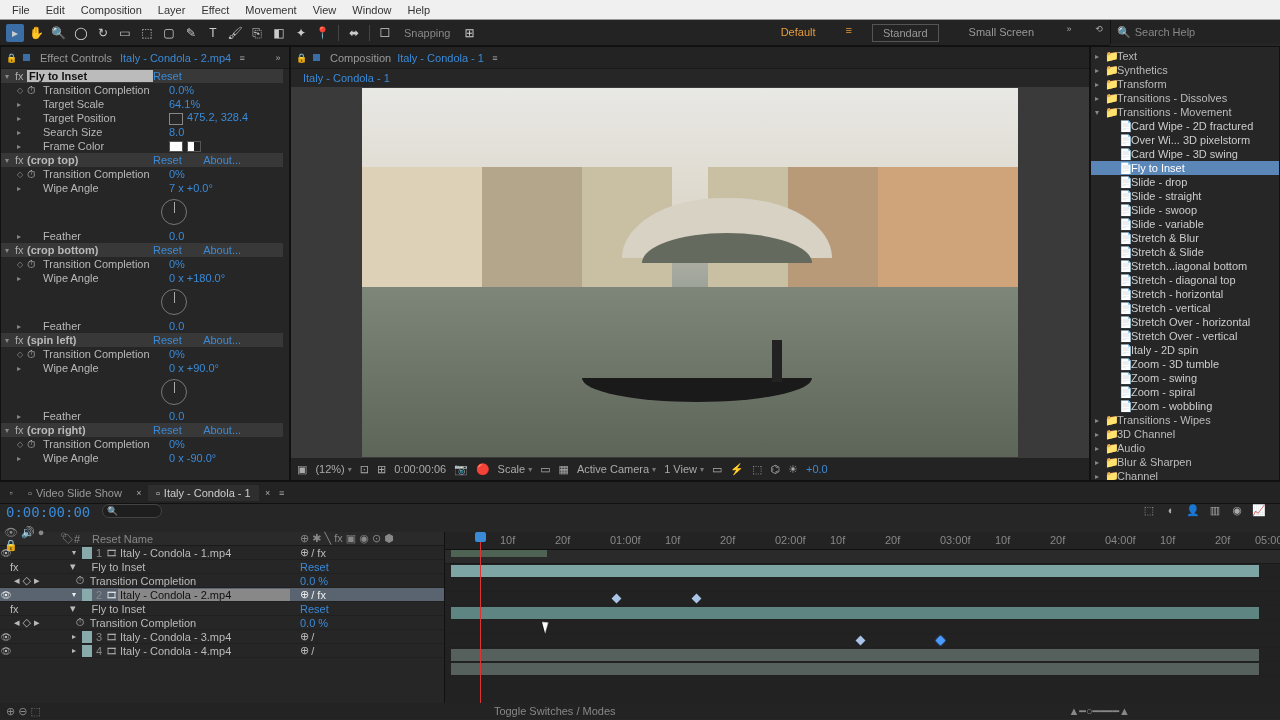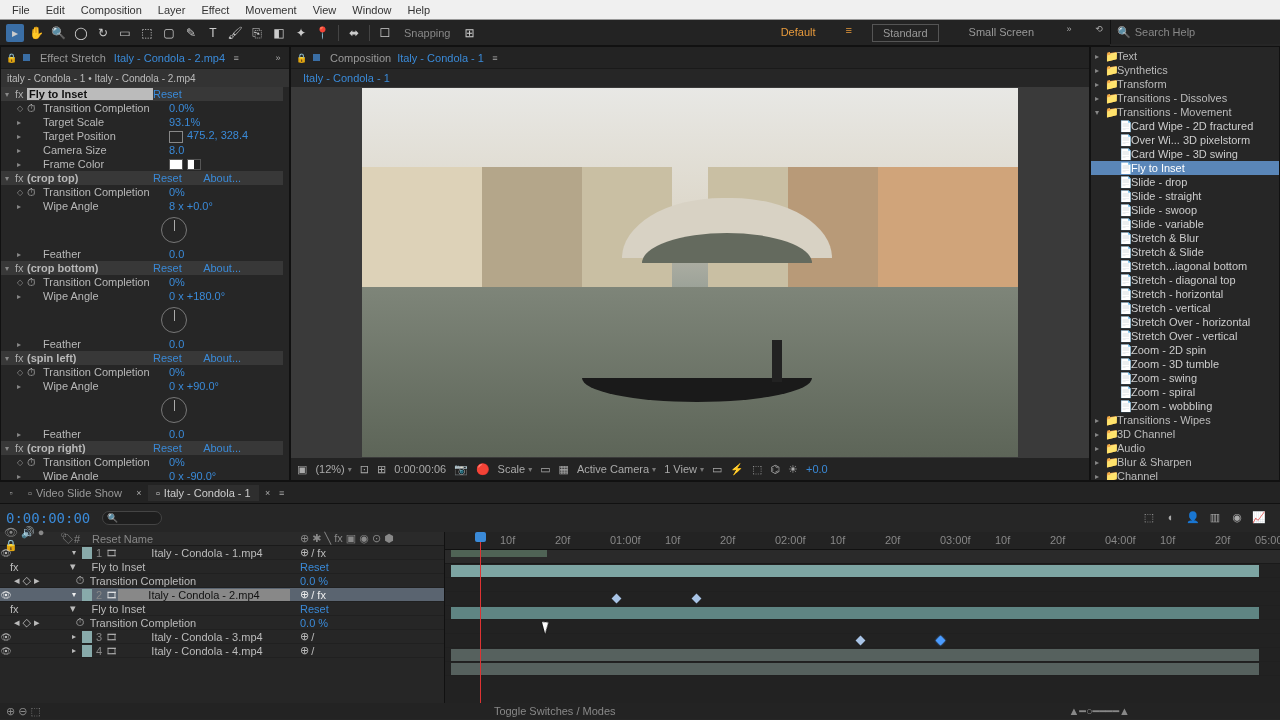--- a/index.html
+++ b/index.html
@@ -66,42 +66,42 @@
 .eff-row { display:flex; align-items:center; height:14px; padding-left:4px; font-size:10px; color:#bbb; }
 .eff-row .tw { width:10px; font-size:8px; color:#888; }
 .eff-row .fold { width:12px; color:#aaa; }
 .eff-row.preset { color:#ccc; }
 .eff-row.sel { background:#5a86b8; color:#fff; }
 
 .timeline { height:238px; background:#262626; border-top:1px solid #111; display:flex; flex-direction:column; }
 .tl-tabs { height:22px; background:#232323; display:flex; align-items:center; padding:0 6px; gap:4px; font-size:10px; border-bottom:1px solid #111; }
 .tl-tabs .tab { padding:2px 8px; color:#999; display:flex; align-items:center; gap:4px; }
 .tl-tabs .tab.active { background:#2e2e2e; color:#ccc; }
-.tl-top { height:28px; display:flex; align-items:center; padding:0 6px; }
+.tl-top { height:28px; display:flex; align-items:flex-start; padding:0 6px; }
 .timecode { color:#3a8ad8; font-size:14px; font-family:monospace; }
 .tl-search { width:60px; height:14px; border:1px solid #444; border-radius:7px; margin-left:12px; background:#1e1e1e; display:flex; align-items:center; padding:0 4px; color:#666; font-size:9px; }
 .tl-icons { margin-left:auto; display:flex; gap:8px; padding-right:8px; }
 .tl-icons span { width:14px; height:14px; color:#aaa; font-size:11px; text-align:center; }
 .tl-body { flex:1; display:flex; }
 .tl-left { width:445px; background:#262626; border-right:1px solid #111; }
 .tl-right { flex:1; background:#222; position:relative; }
 .tl-ruler { height:18px; background:#232323; border-bottom:1px solid #111; position:relative; font-size:9px; color:#888; }
 .tl-ruler span { position:absolute; top:2px; }
 .tl-hdr { height:14px; background:#2a2a2a; display:flex; align-items:center; font-size:9px; color:#888; border-bottom:1px solid #1a1a1a; }
 .tl-hdr-r { height:14px; background:#2a2a2a; position:relative; border-bottom:1px solid #1a1a1a; }
 .work-area { position:absolute; top:0; height:7px; background:#4f6355; left:6px; width:96px; }
 .layer-row { height:14px; display:flex; align-items:center; font-size:10px; color:#bbb; border-bottom:1px solid #202020; }
 .layer-row.sel { background:#5a6470; color:#eee; }
 .layer-row .eye { width:12px; text-align:center; font-size:9px; }
 .layer-row .cols { width:60px; display:flex; }
 .layer-row .cols span { width:12px; text-align:center; font-size:8px; color:#777; }
 .layer-row .tw { width:10px; font-size:8px; }
 .layer-row .num { width:14px; text-align:center; color:#888; }
 .layer-row .ico { width:12px; font-size:9px; }
-.layer-row .nm { flex:1; padding-left:2px;text-align:center; }
+.layer-row .nm { flex:1; padding-left:2px; }
 .layer-row .nm.boxed { background:#888; color:#111; padding:0 2px; margin-right:4px; }
 .layer-row .switches { width:150px; display:flex; align-items:center; gap:2px; padding-left:6px; }
 .sub-row { height:14px; display:flex; align-items:center; font-size:10px; color:#bbb; border-bottom:1px solid #202020; padding-left:10px; }
 .sub-row .nm { flex:1; }
 .sub-row .val { width:150px; padding-left:6px; }
 .track { height:14px; position:relative; border-bottom:1px solid #202020; }
 .bar { position:absolute; top:1px; height:12px; }
 .bar-teal { background:#7da5a3; }
 .bar-teal2 { background:#5f8583; }
 .bar-gray { background:#56615e; }
@@ -166,59 +166,58 @@
   <span>Search Help</span>
 </div>
 </div>
 
 <div class="main-row">
 
   <div class="panel" style="width:290px">
     <div class="panel-header">
       <span class="tiny">🔒</span>
       <span class="tab-dot"></span>
-      <span>Effect Stretch</span>
+      <span>Effect Controls</span>
       <span class="link" style="margin-left:2px">Italy - Condola - 2.mp4</span>
       <span class="tiny">≡</span>
       <span class="tiny" style="margin-left:auto">»</span>
     </div>
-    <div class="ec-title">italy - Condola - 1 • Italy - Condola - 2.mp4</div>
     <div class="ec-body" id="ec-body">
         <div class="ec-row effect-hdr">
           <span class="toggle">▾</span>
           <span class="fx">fx</span>
           <span class="name" style="background:#bbb;color:#111;padding:0 2px">Fly to Inset</span>
           <span class="val"><span class="link">Reset</span></span>
         </div>
         <div class="ec-row">
           <span class="indent1"></span>
           <span class="toggle">◇</span>
           <span class="anim-ico">⏱</span>
           <span class="name">Transition Completion</span>
           <span class="val"><span class="link">0.0%</span></span>
         </div>
         <div class="ec-row">
           <span class="indent1"></span>
           <span class="toggle">▸</span>
           <span class="anim-ico"></span>
           <span class="name">Target Scale</span>
-          <span class="val"><span class="link">93.1%</span></span>
+          <span class="val"><span class="link">64.1%</span></span>
         </div>
         <div class="ec-row">
           <span class="indent1"></span>
           <span class="toggle">▸</span>
           <span class="anim-ico"></span>
           <span class="name">Target Position</span>
           <span class="val"><span class="target-chip"></span><span class="link">475.2, 328.4</span></span>
         </div>
         <div class="ec-row">
           <span class="indent1"></span>
           <span class="toggle">▸</span>
           <span class="anim-ico"></span>
-          <span class="name">Camera Size</span>
+          <span class="name">Search Size</span>
           <span class="val"><span class="link">8.0</span></span>
         </div>
         <div class="ec-row">
           <span class="indent1"></span>
           <span class="toggle">▸</span>
           <span class="anim-ico"></span>
           <span class="name">Frame Color</span>
           <span class="val"><span class="swatch"></span><span class="swatch swatch2"></span></span>
         </div>
         <div class="ec-row effect-hdr">
@@ -232,21 +231,21 @@
           <span class="toggle">◇</span>
           <span class="anim-ico">⏱</span>
           <span class="name">Transition Completion</span>
           <span class="val"><span class="link">0%</span></span>
         </div>
         <div class="ec-row">
           <span class="indent1"></span>
           <span class="toggle">▸</span>
           <span class="anim-ico"></span>
           <span class="name">Wipe Angle</span>
-          <span class="val"><span class="link">8 x +0.0°</span></span>
+          <span class="val"><span class="link">7 x +0.0°</span></span>
         </div>
         <div class="circle-dial"></div>
         <div class="ec-row">
           <span class="indent1"></span>
           <span class="toggle">▸</span>
           <span class="anim-ico"></span>
           <span class="name">Feather</span>
           <span class="val"><span class="link">0.0</span></span>
         </div>
         <div class="ec-row effect-hdr">
@@ -492,21 +491,21 @@
           <span>Stretch Over - horizontal</span>
         </div>
         <div class="eff-row preset">
           <span style="width:24px"></span>
           <span class="fold">📄</span>
           <span>Stretch Over - vertical</span>
         </div>
         <div class="eff-row preset">
           <span style="width:24px"></span>
           <span class="fold">📄</span>
-          <span>Zoom - 2D spin</span>
+          <span>Italy - 2D spin</span>
         </div>
         <div class="eff-row preset">
           <span style="width:24px"></span>
           <span class="fold">📄</span>
           <span>Zoom - 3D tumble</span>
         </div>
         <div class="eff-row preset">
           <span style="width:24px"></span>
           <span class="fold">📄</span>
           <span>Zoom - swing</span>

